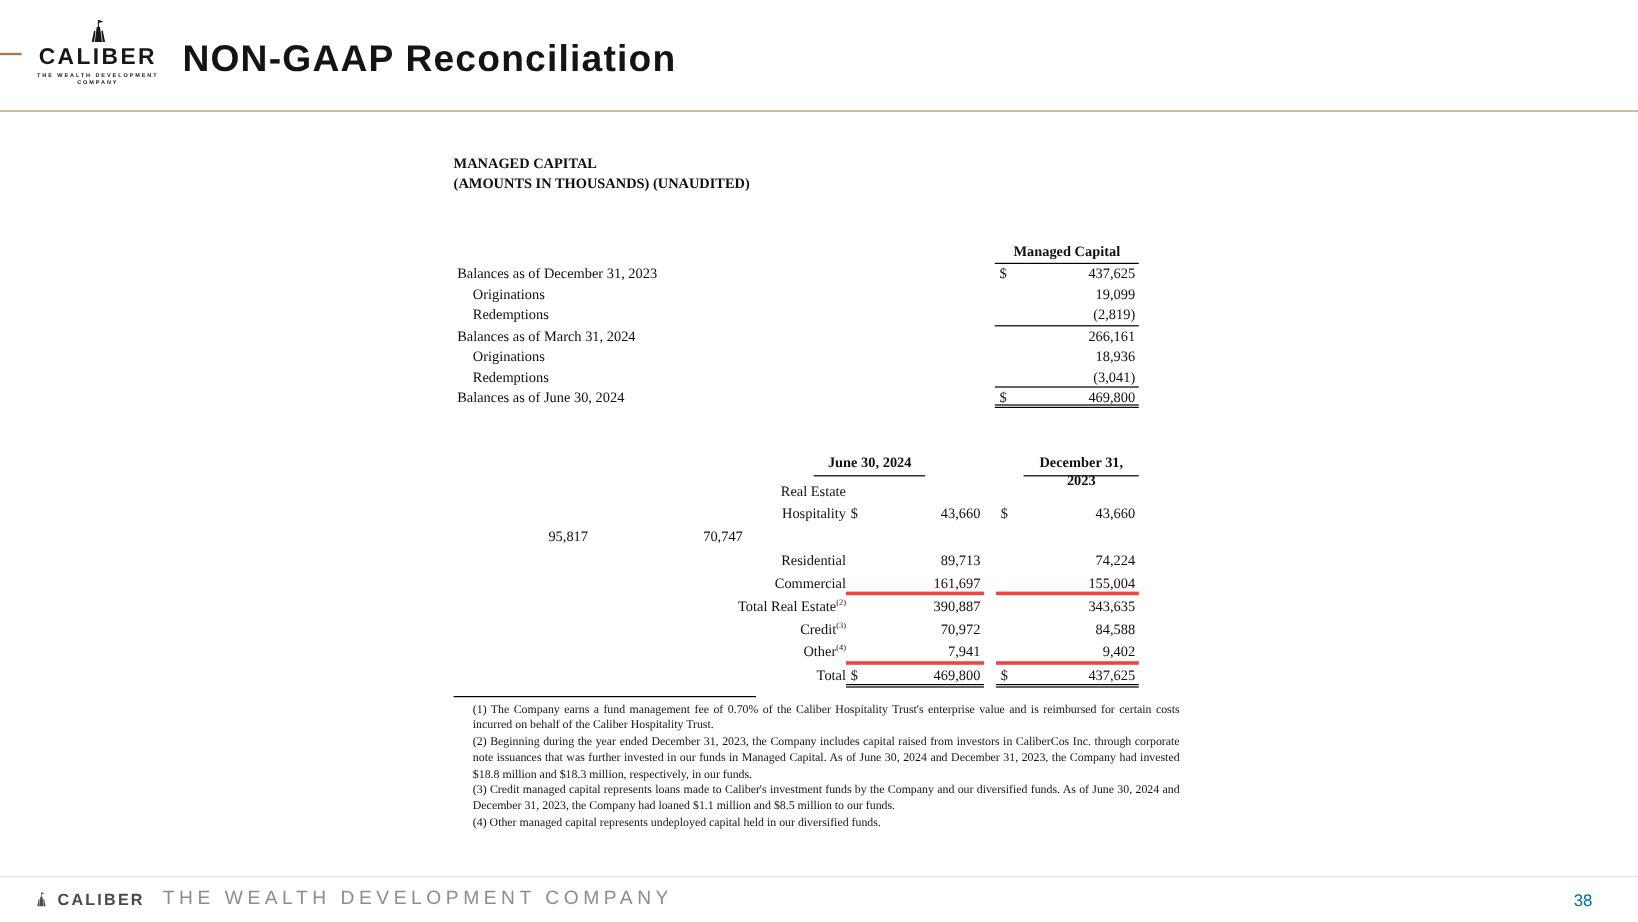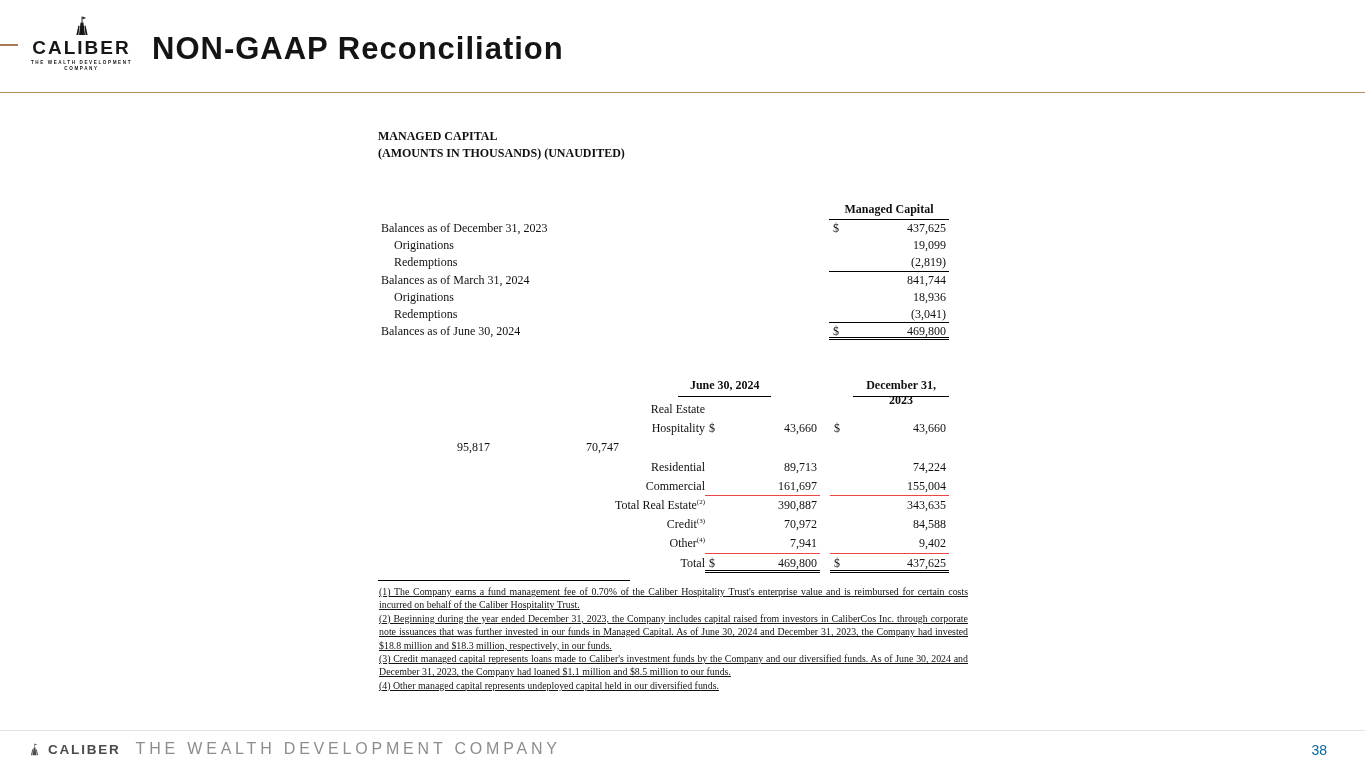--- a/index.html
+++ b/index.html
@@ -46,26 +46,26 @@
   .t2-row:first-child { margin-top:3px; }
   .t2-label { width:327px;text-align:right; }
   .t2-ind0 { padding-left:3px; }
   .t2-ind1 { padding-left:14px; }
   .t2-ind2 { padding-left:25px; }
   .t2-ind3 { padding-left:42px; }
   .t2-val { display:flex; justify-content:space-between; padding:0 3px 0 4px; }
   .t2-val.noD { justify-content:flex-end; }
   .t2-val.c1 { width:115px; }
   .t2-val.c2 { width:119px; margin-left:10px; }
-  .t2-row.u .t2-val { border-bottom:1px solid #ef4444; }
+  .t2-row.u .t2-val { border-bottom:3px solid #ef4444; }
   .t2-row.tot .t2-val { border-bottom:3px double #000; }
   sup { font-size:7px; vertical-align:super; line-height:0; }
 
   .fn-rule { position:absolute; top:452px; left:0; width:252px; border-top:1px solid #000; }
-  .footnotes { position:absolute; top:457px; left:1px; width:589px; font-size:9.9px; line-height:13.4px; text-align:justify; color:#141414;text-decoration:underline; }
+  .footnotes { position:absolute; top:457px; left:16px; width:589px; font-size:9.9px; line-height:13.4px; text-align:justify; color:#141414; }
   .footnotes p { margin:0; }
 
   
   .footer-rule { position:absolute; left:0; top:730px; width:1365px; height:1px; background:#e3e3e3; }
   .slide-footer { position:absolute; left:27px; top:740px; display:flex; align-items:center; height:18px; }
   .footer-icon svg { height:15px; display:block; }
   .footer-name { font-size:13.5px; font-weight:bold; letter-spacing:1.8px; color:#4b4b4b; margin-left:6px; }
   .footer-tagline { font-size:16px; letter-spacing:3.8px; color:#8d8d8d; margin-left:15px; }
   .page-number { position:absolute; right:38px; top:742px; font-size:14px; color:#0369a1; }
 </style>
@@ -126,21 +126,21 @@
           </div>
           <div class="t1-row u">
             <div class="t1-label ind1">Redemptions</div>
             <div class="t1-val noD">
               <span class="num">(2,819)</span>
             </div>
           </div>
           <div class="t1-row">
             <div class="t1-label ind0">Balances as of March 31, 2024</div>
             <div class="t1-val noD">
-              <span class="num">841,744</span>
+              <span class="num">266,161</span>
             </div>
           </div>
           <div class="t1-row">
             <div class="t1-label ind1">Originations</div>
             <div class="t1-val noD">
               <span class="num">18,936</span>
             </div>
           </div>
           <div class="t1-row u">
             <div class="t1-label ind1">Redemptions</div>

